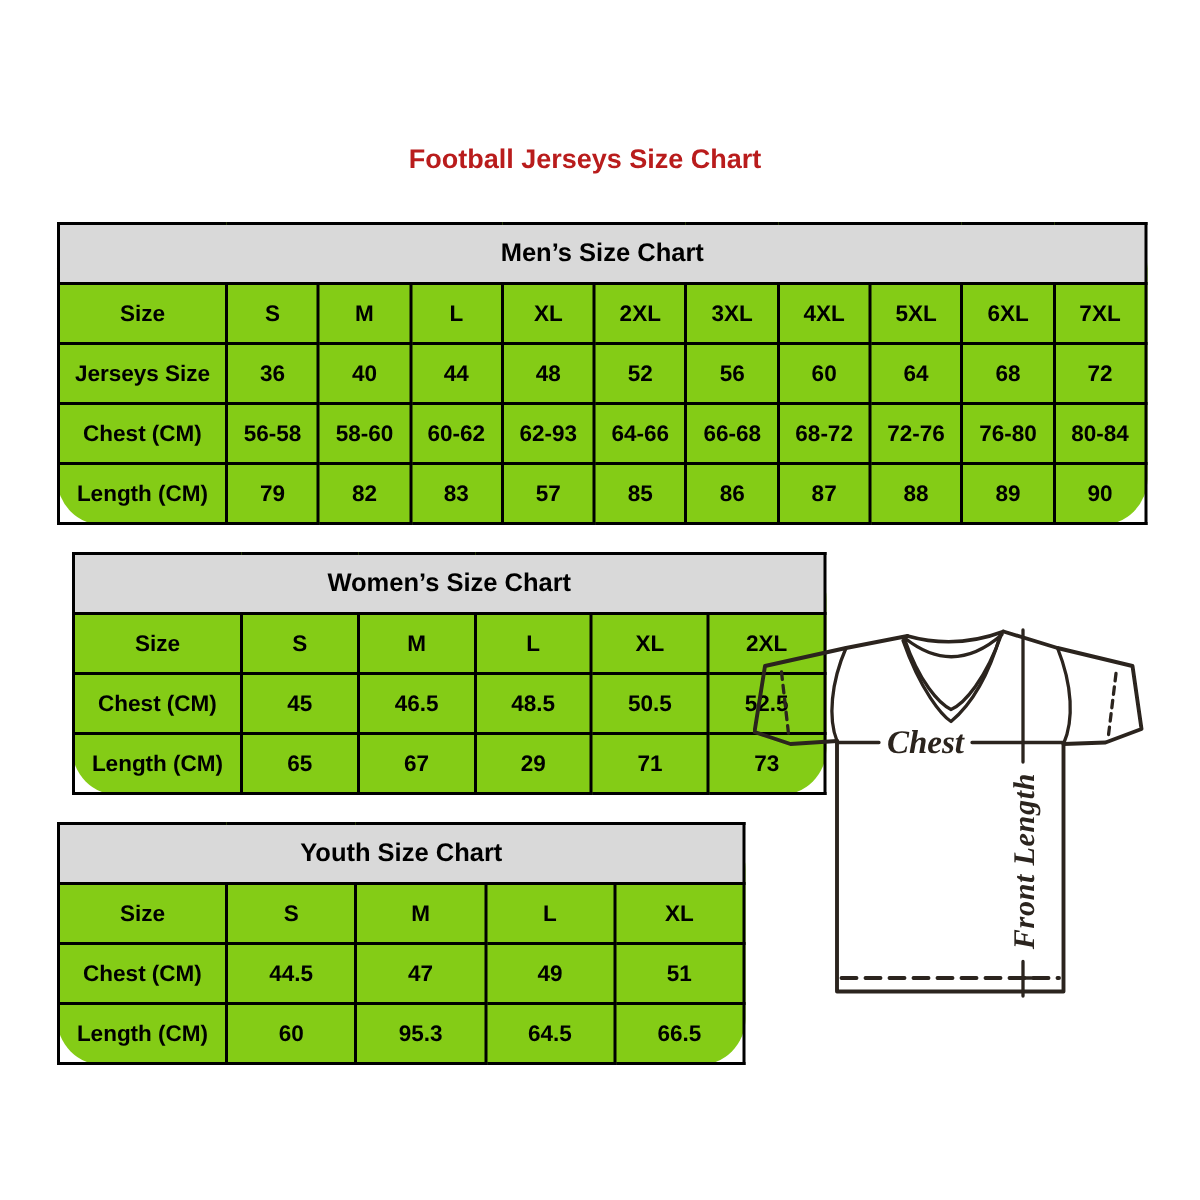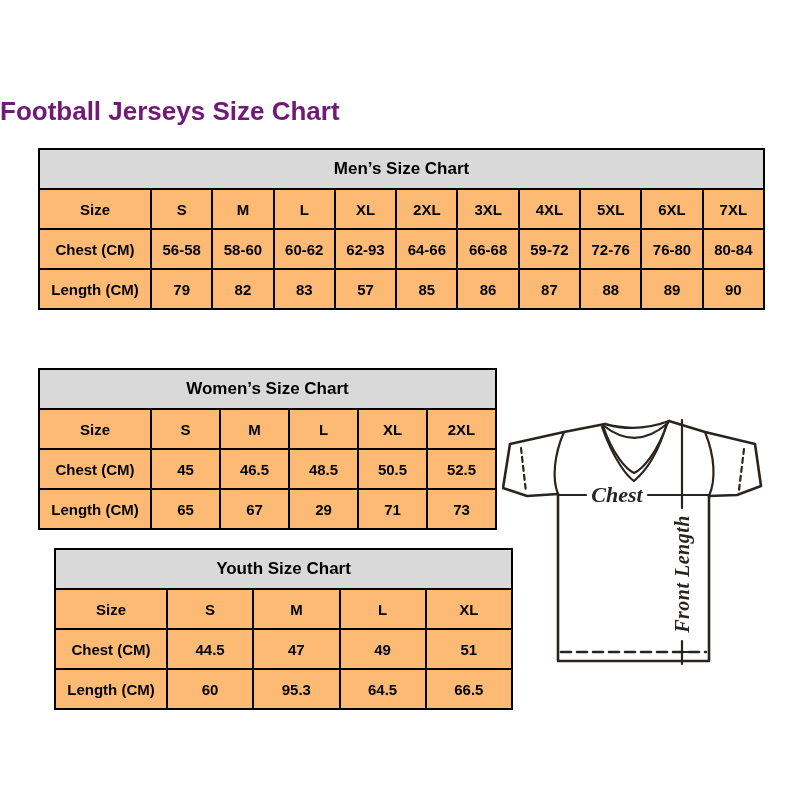--- a/index.html
+++ b/index.html
@@ -1,39 +1,40 @@
 <!DOCTYPE html>
 <html><head>
 <meta charset="utf-8">
 <style>
   * { margin:0; padding:0; box-sizing:border-box; }
   html,body { width:800px; height:800px; background:#ffffff; }
   body { position:relative; overflow:hidden; font-family:"Liberation Sans", sans-serif; color:#000; }
 
   .page-title {
     position:absolute; top:96px; left:0; width:780px;
-    text-align:left; font-size:26px; font-weight:bold; color:#701a75;
+    text-align:center; font-size:18px; font-weight:bold; color:#b91c1c;
   }
 
   table.size-table {
     position:absolute; border-collapse:collapse; table-layout:fixed;
-    background:#fdba74;
+    background:#84cc16;
+    border-radius:31px;
   }
   table.size-table td, table.size-table th {
     border:2px solid #000; text-align:center; vertical-align:middle;
     font-weight:bold; color:#000; font-size:15px; padding:0;
     overflow:hidden; white-space:nowrap;
   }
   table.size-table tr { height:40px; }
   table.size-table th.section-header {
     background:#d9d9d9; font-size:17px;
   }
   #table-0 { left:38px; top:148px; width:727px; }
-  #table-1 { left:38px; top:368px; width:459px; }
-  #table-2 { left:38px; top:548px; width:459px;margin-left:16px; }
+  #table-1 { left:48px; top:368px; width:503px; }
+  #table-2 { left:38px; top:548px; width:459px; }
 
   .jersey-diagram { position:absolute; left:502px; top:413px; width:268px; height:258px; }
   .jersey-diagram svg { display:block; }
   .measure-label {
     font-family:"Liberation Serif", serif;
     font-style:italic; font-weight:bold; fill:#2b241e;
   }
 </style>
 </head>
 <body>
@@ -65,28 +66,41 @@
         <td>L</td>
         <td>XL</td>
         <td>2XL</td>
         <td>3XL</td>
         <td>4XL</td>
         <td>5XL</td>
         <td>6XL</td>
         <td>7XL</td>
       </tr>
       <tr>
+        <td>Jerseys Size</td>
+        <td>36</td>
+        <td>40</td>
+        <td>44</td>
+        <td>48</td>
+        <td>52</td>
+        <td>56</td>
+        <td>60</td>
+        <td>64</td>
+        <td>68</td>
+        <td>72</td>
+      </tr>
+      <tr>
         <td>Chest (CM)</td>
         <td>56-58</td>
         <td>58-60</td>
         <td>60-62</td>
         <td>62-93</td>
         <td>64-66</td>
         <td>66-68</td>
-        <td>59-72</td>
+        <td>68-72</td>
         <td>72-76</td>
         <td>76-80</td>
         <td>80-84</td>
       </tr>
       <tr>
         <td>Length (CM)</td>
         <td>79</td>
         <td>82</td>
         <td>83</td>
         <td>57</td>

